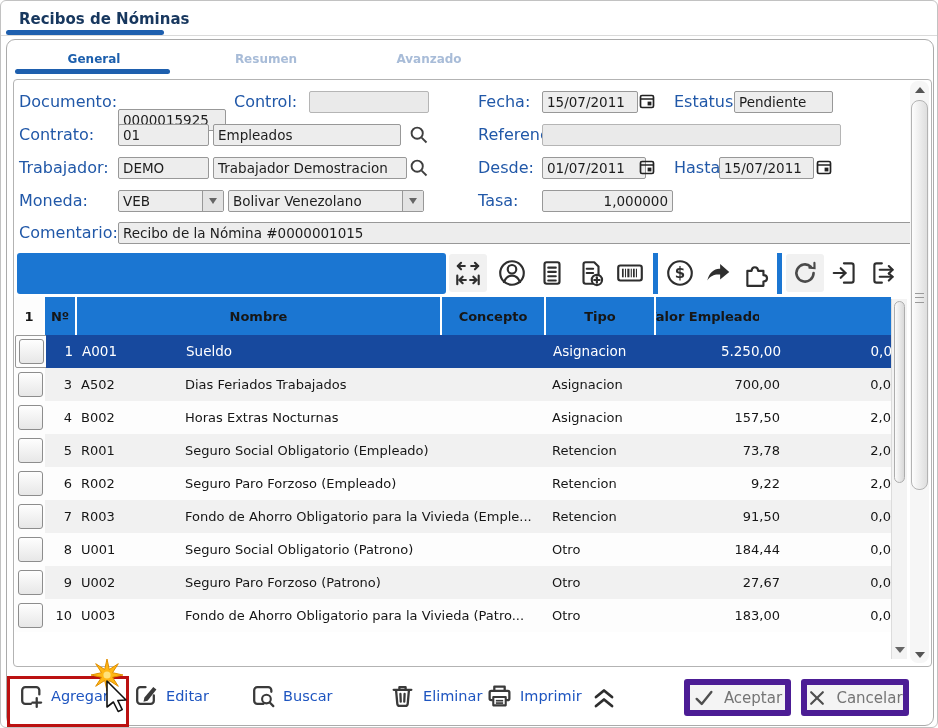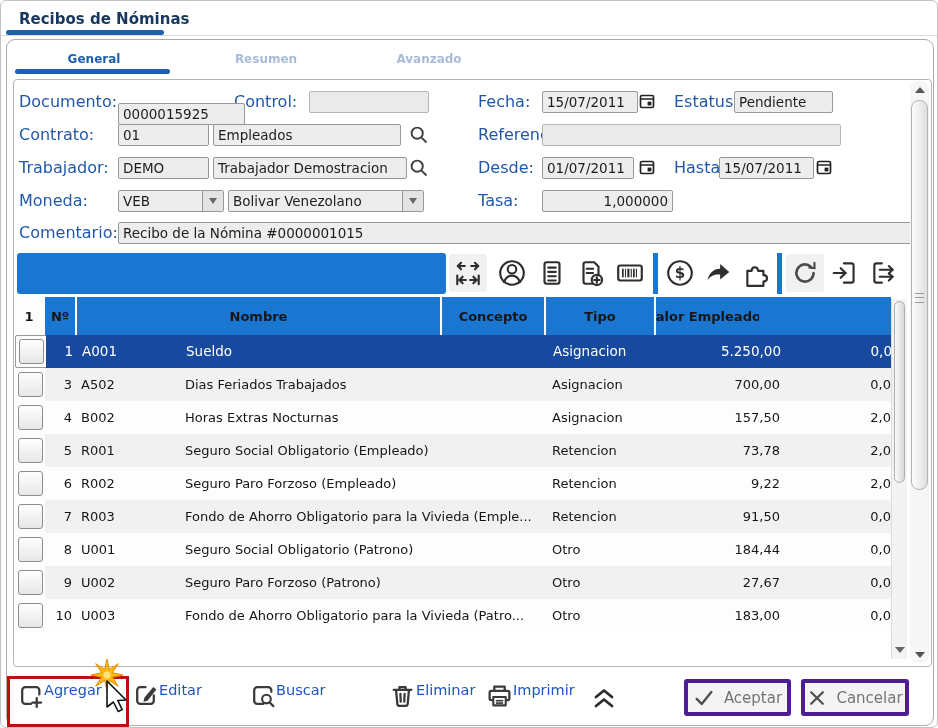--- a/index.html
+++ b/index.html
@@ -21,30 +21,30 @@
   .tab-underline{position:absolute;left:14px;top:68px;width:155px;height:5px;background:#1e5fae;border-radius:3px;}
   
   .lbl{position:absolute;height:22px;line-height:22px;font-size:16px;color:#2158a8;white-space:nowrap;}
   .l-documento{left:18px;top:90px}.l-control{left:233px;top:90px}.l-fecha{left:477px;top:90px}.l-estatus{left:673px;top:90px}
   .l-contrato{left:18px;top:123px}.l-referencia{left:477px;top:123px}
   .l-trabajador{left:18px;top:156px}.l-desde{left:477px;top:156px}.l-hasta{left:673px;top:156px}
   .l-moneda{left:18px;top:189px}.l-tasa{left:477px;top:189px}.l-comentario{left:18px;top:221px}
   .inp{position:absolute;height:22px;box-sizing:border-box;background:#ededed;border:1px solid #989898;border-radius:2px;
        font-size:13.5px;color:#1d1d1d;line-height:20px;padding:0 4px;white-space:nowrap;overflow:hidden;}
   .inp.dim{background:#eaeaea;border-color:#b5b5b5;}
-  .i-documento{left:117px;top:102px;width:127px}
+  .i-documento{left:117px;top:108px;width:108px}
   .i-control{left:308px;top:90px;width:120px}
   .i-fecha{left:541px;top:90px;width:96px}
   .i-estatus{left:733px;top:90px;width:99px}
   .i-contrato-code{left:117px;top:123px;width:91px}
   .i-contrato-name{left:212px;top:123px;width:188px}
   .i-referencia{left:541px;top:123px;width:299px}
   .i-trabajador-code{left:117px;top:156px;width:91px}
   .i-trabajador-name{left:212px;top:156px;width:194px}
-  .i-desde{left:541px;top:156px;width:92px}
+  .i-desde{left:541px;top:156px;width:104px}
   .i-hasta{left:718px;top:156px;width:95px}
   .i-tasa{left:541px;top:189px;width:131px;text-align:right}
   .i-comentario{left:117px;top:221px;width:795px}
   .sel{position:absolute;height:22px;box-sizing:border-box;background:#ededed;border:1px solid #989898;border-radius:2px;
        display:flex;align-items:center;font-size:13.5px;color:#1d1d1d;}
   .sel>span:first-child{flex:1;padding:0 4px;white-space:nowrap;overflow:hidden;}
   .sel-arrow{width:20px;align-self:stretch;border-left:1px solid #989898;background:#e3e3e3;display:flex;align-items:center;justify-content:center;}
   .sel-arrow::after{content:"";border-left:4.5px solid transparent;border-right:4.5px solid transparent;border-top:6px solid #666;}
   .s-moneda-code{left:117px;top:189px;width:106px}
   .s-moneda-name{left:227px;top:189px;width:196px}
@@ -82,25 +82,25 @@
   .pscroll{position:absolute;left:909px;top:80px;width:19px;height:582px;background:#f6f6f6;border-radius:8px;}
   .pup{position:absolute;left:0;top:0;width:19px;height:17px;display:flex;align-items:center;justify-content:center;}
   .pup::after{content:"";border-left:5px solid transparent;border-right:5px solid transparent;border-bottom:6px solid #555;}
   .pthumb{position:absolute;left:1px;top:19px;width:17px;height:390px;background:linear-gradient(90deg,#fdfdfd,#dedede);border:1px solid #b3b3b3;border-radius:8px;box-sizing:border-box;}
   .pgrip{position:absolute;left:3px;top:192px;width:9px;height:8px;
     border-top:1px solid #9a9a9a;border-bottom:1px solid #9a9a9a;}
   .pgrip::after{content:"";display:block;margin-top:3px;border-top:1px solid #9a9a9a;}
   .pdown{position:absolute;left:0;bottom:0;width:19px;height:17px;display:flex;align-items:center;justify-content:center;}
   .pdown::after{content:"";border-left:5px solid transparent;border-right:5px solid transparent;border-top:6px solid #555;}
   
-  .linkbtn{position:absolute;top:681px;display:flex;gap:0;cursor:pointer;}
+  .linkbtn{position:absolute;top:681px;display:flex;align-items:center;gap:7px;cursor:pointer;}
   .linkbtn span{font-size:14.5px;color:#1e55c0;}
   .a-agregar{left:16px}.a-editar{left:131px}.a-buscar{left:248px}.a-eliminar{left:388px}.a-imprimir{left:485px}
   .a-collapse{left:588px;top:684px;position:absolute;cursor:pointer;}
-  .graybtn{position:absolute;top:678px;height:37px;box-sizing:border-box;background:#f4f4f4;border:4px solid #4c1d95;border-radius:3px;
+  .graybtn{position:absolute;top:678px;height:37px;box-sizing:border-box;background:#f4f4f4;border:6px solid #4c1d95;border-radius:3px;
     display:flex;align-items:center;justify-content:center;gap:9px;font-size:15px;color:#757575;cursor:pointer;}
   .b-aceptar{left:683px;width:107px}.b-cancelar{left:800px;width:108px}
   .redbox{position:absolute;left:6px;top:675px;width:116px;height:45px;border:3px solid #bb1111;z-index:8;pointer-events:none;}
   .cursor-wrap{position:absolute;left:80px;top:652px;width:60px;height:64px;z-index:9;pointer-events:none;}
   svg{display:block;}
 </style>
 </head>
 <body>
 
 <div class="screen">

